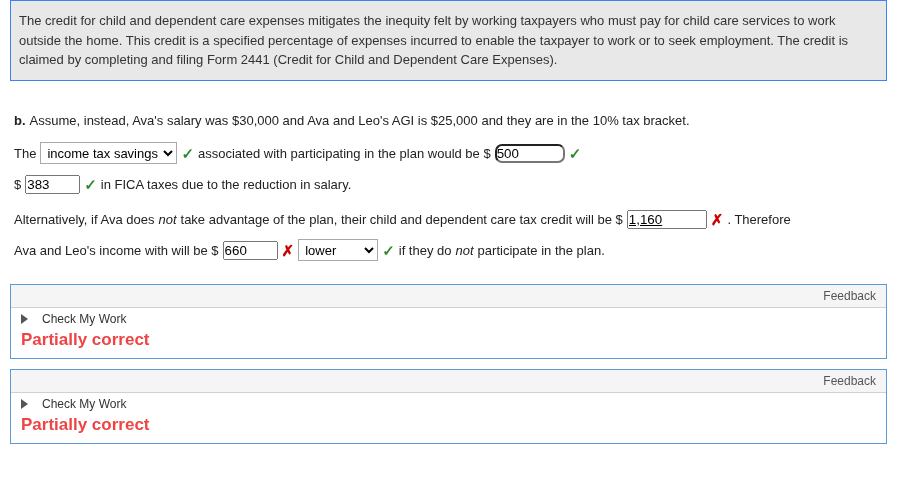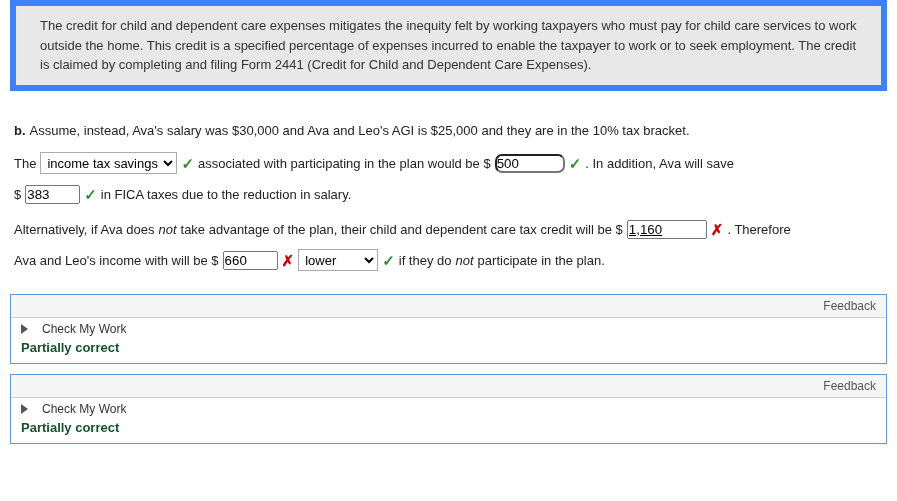--- a/index.html
+++ b/index.html
@@ -6,22 +6,22 @@
     body {
       font-family: Arial, sans-serif;
       font-size: 13px;
       background: #fff;
       color: #222;
       width: 897px;
     }
 
     .info-box {
       background: #e8e8e8;
-      border: 6px solid #3b82f6;
-      padding: 10px 24px;
+      border: 1px solid #3b82f6;
+      padding: 10px 8px;
       margin: 0 10px 14px 10px;
       line-height: 1.5;
       font-size: 13px;
       color: #333;
     }
 
     .section-b {
       padding: 10px 14px 6px 14px;
       line-height: 1.7;
     }
@@ -97,23 +97,23 @@
       width: 0;
       height: 0;
       border-top: 5px solid transparent;
       border-bottom: 5px solid transparent;
       border-left: 7px solid #555;
       margin-right: 2px;
     }
 
     .partially-correct {
       padding: 2px 10px 8px 10px;
-      font-size: 13px;
+      font-size: 17px;
       font-weight: bold;
-      color: #14532d;
+      color: #ef4444;
     }
   </style>
 </head>
 <body>
 
 <div class="info-box">
   <span>The credit for child and dependent care expenses mitigates the inequity felt by working taxpayers who must pay for child care services to work outside the home. This credit is a specified percentage of expenses incurred to enable the taxpayer to work or to seek employment. The credit is claimed by completing and filing Form 2441 (Credit for Child and Dependent Care Expenses).</span>
 </div>
 
 <div class="section-b">
@@ -128,21 +128,20 @@
     <select class="dropdown-select">
       <option>income tax savings</option>
       <option>after-tax income</option>
       <option>gross income</option>
       <option>net pay</option>
     </select>
     <span class="check-green">✓</span>
     <span>associated with participating in the plan would be $</span>
     <input class="input-medium" type="text" value="500" style="">
     <span class="check-green">✓</span>
-    <span>. In addition, Ava will save</span>
   </div>
 
   <div class="question-line">
     <span class="dollar-sign">$</span>
     <input class="input-narrow" type="text" value="383" style="">
     <span class="check-green">✓</span>
     <span>in FICA taxes due to the reduction in salary.</span>
   </div>
 
   <div class="question-line" style="margin-top:8px;">

